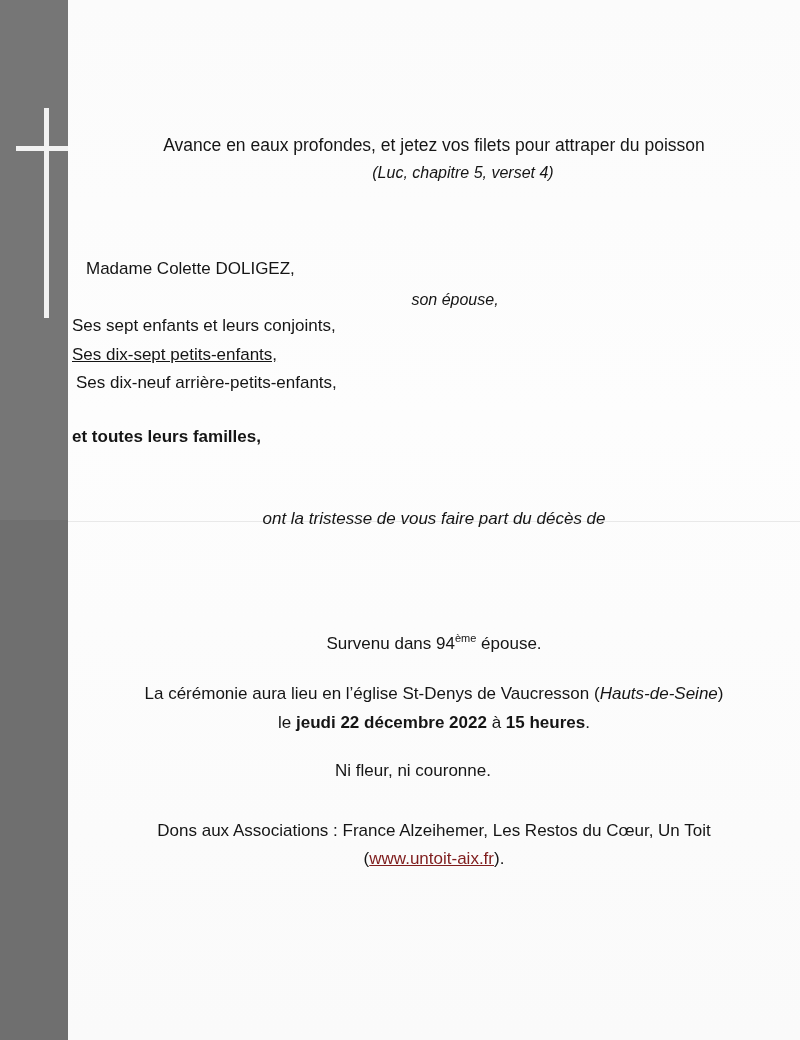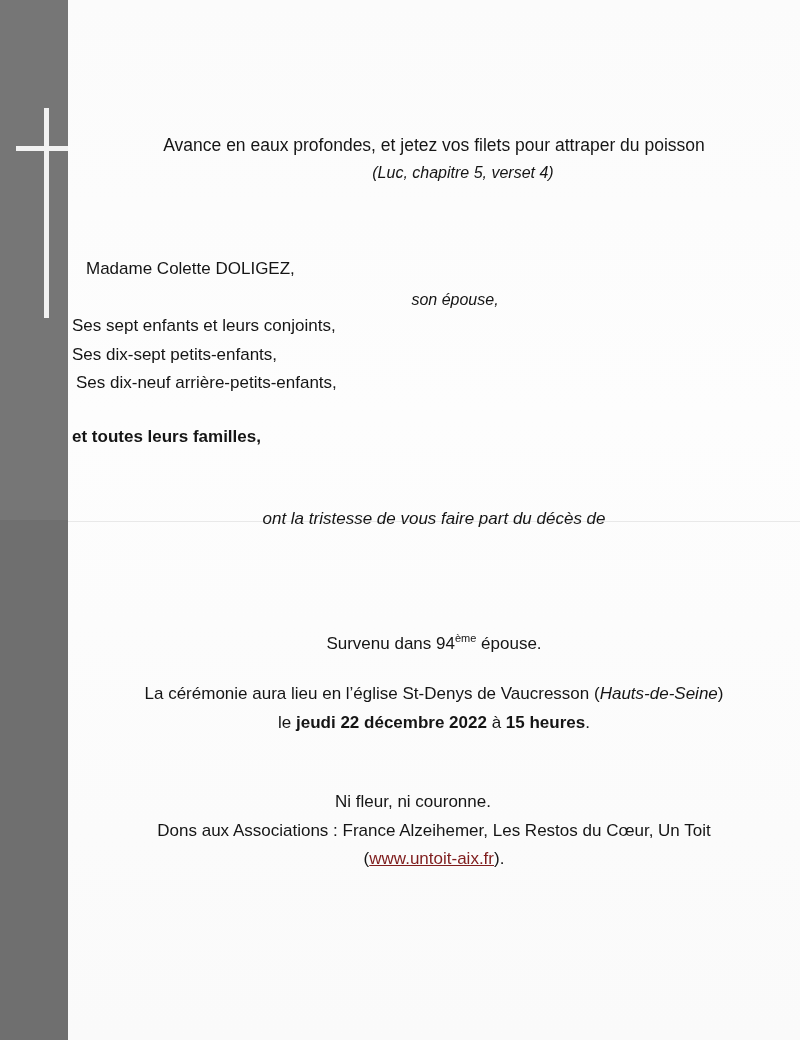--- a/index.html
+++ b/index.html
@@ -131,21 +131,21 @@
   .spouse {
     top: 290px;
     left: 0;
     width: 732px;
     text-align: center;
     font-size: 16px;
     padding-left: 42px;
     box-sizing: border-box;
   }
   .fam-1 { top: 315px; left: 4px; }
-  .fam-2 { top: 344px; left: 4px; }
+  .fam-2 { top: 344px; left: 4px; text-decoration: underline; }
   .fam-3 { top: 372px; left: 8px; }
   .fam-4 { top: 426px; left: 4px; font-weight: bold; }
 
   .announce {
     top: 508px;
     left: 0;
     width: 732px;
     text-align: center;
     font-size: 17px;
     font-style: italic;
@@ -178,21 +178,21 @@
   }
   .ceremony-2 {
     top: 712px;
     left: 0;
     width: 732px;
     text-align: center;
     font-size: 17px;
   }
 
   .flowers {
-    top: 791px;
+    top: 760px;
     left: 0;
     width: 690px;
     text-align: center;
     font-size: 17px;
   }
   .donations {
     top: 820px;
     left: 0;
     width: 732px;
     text-align: center;

